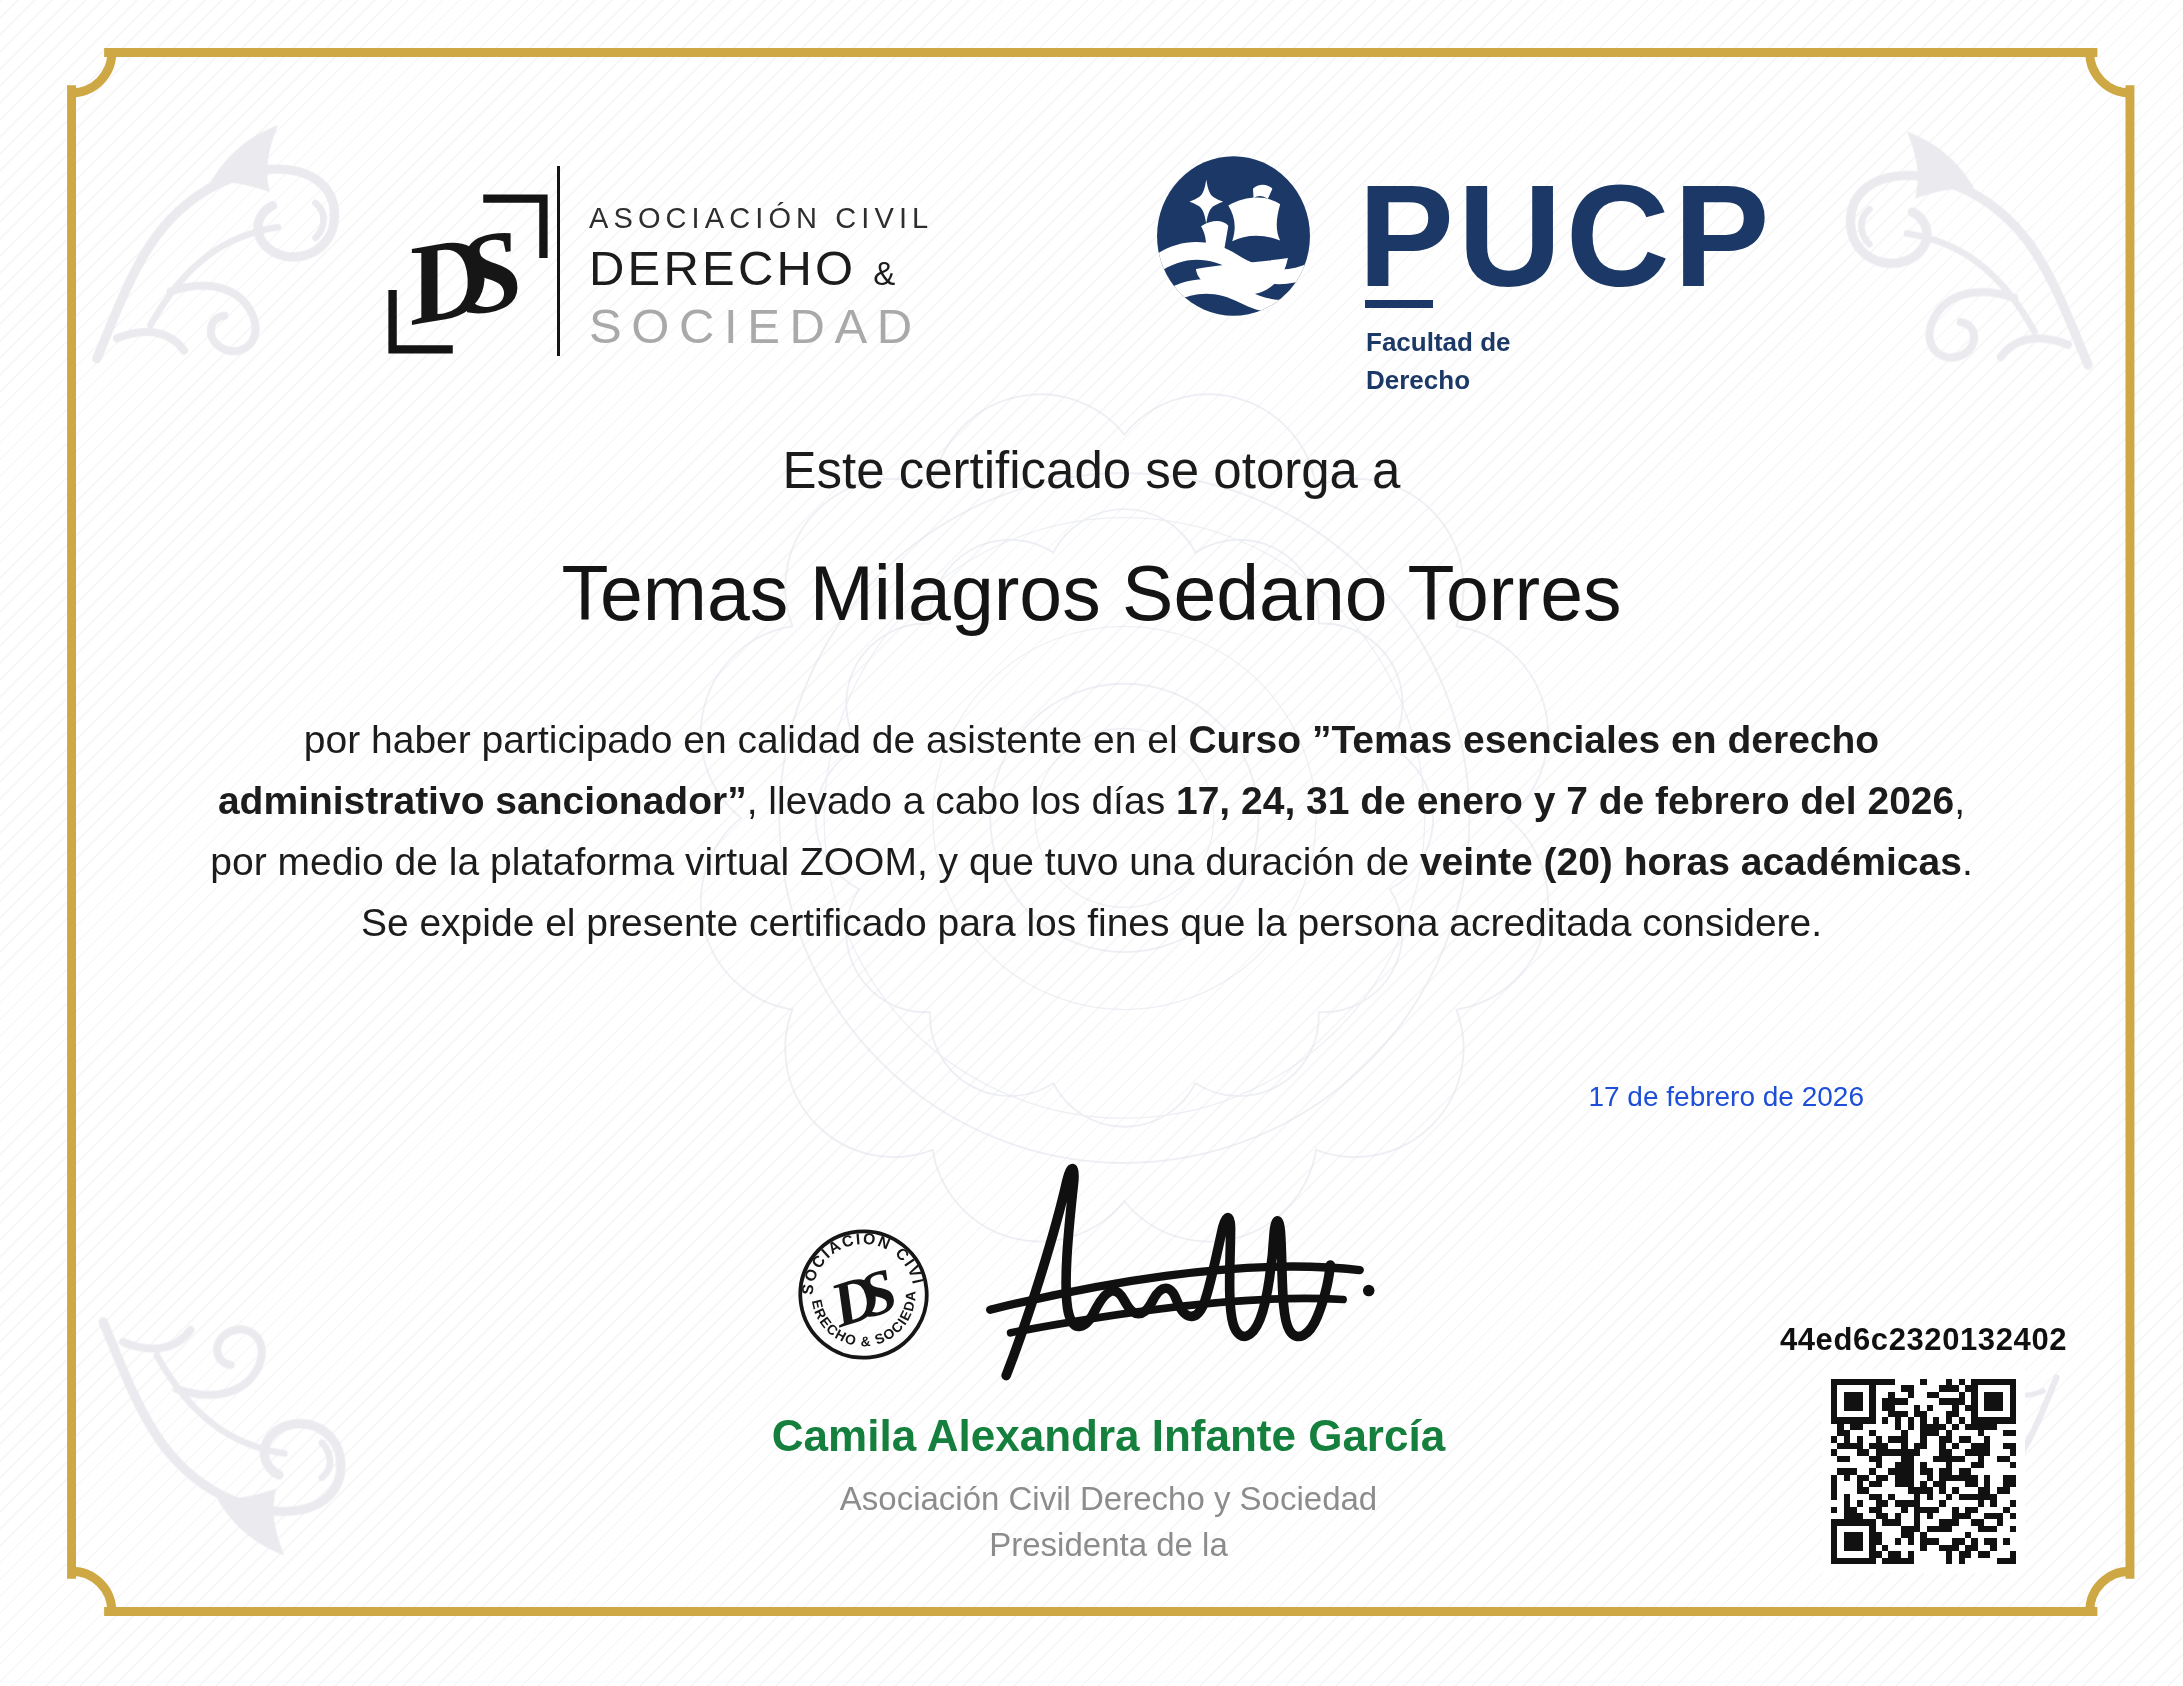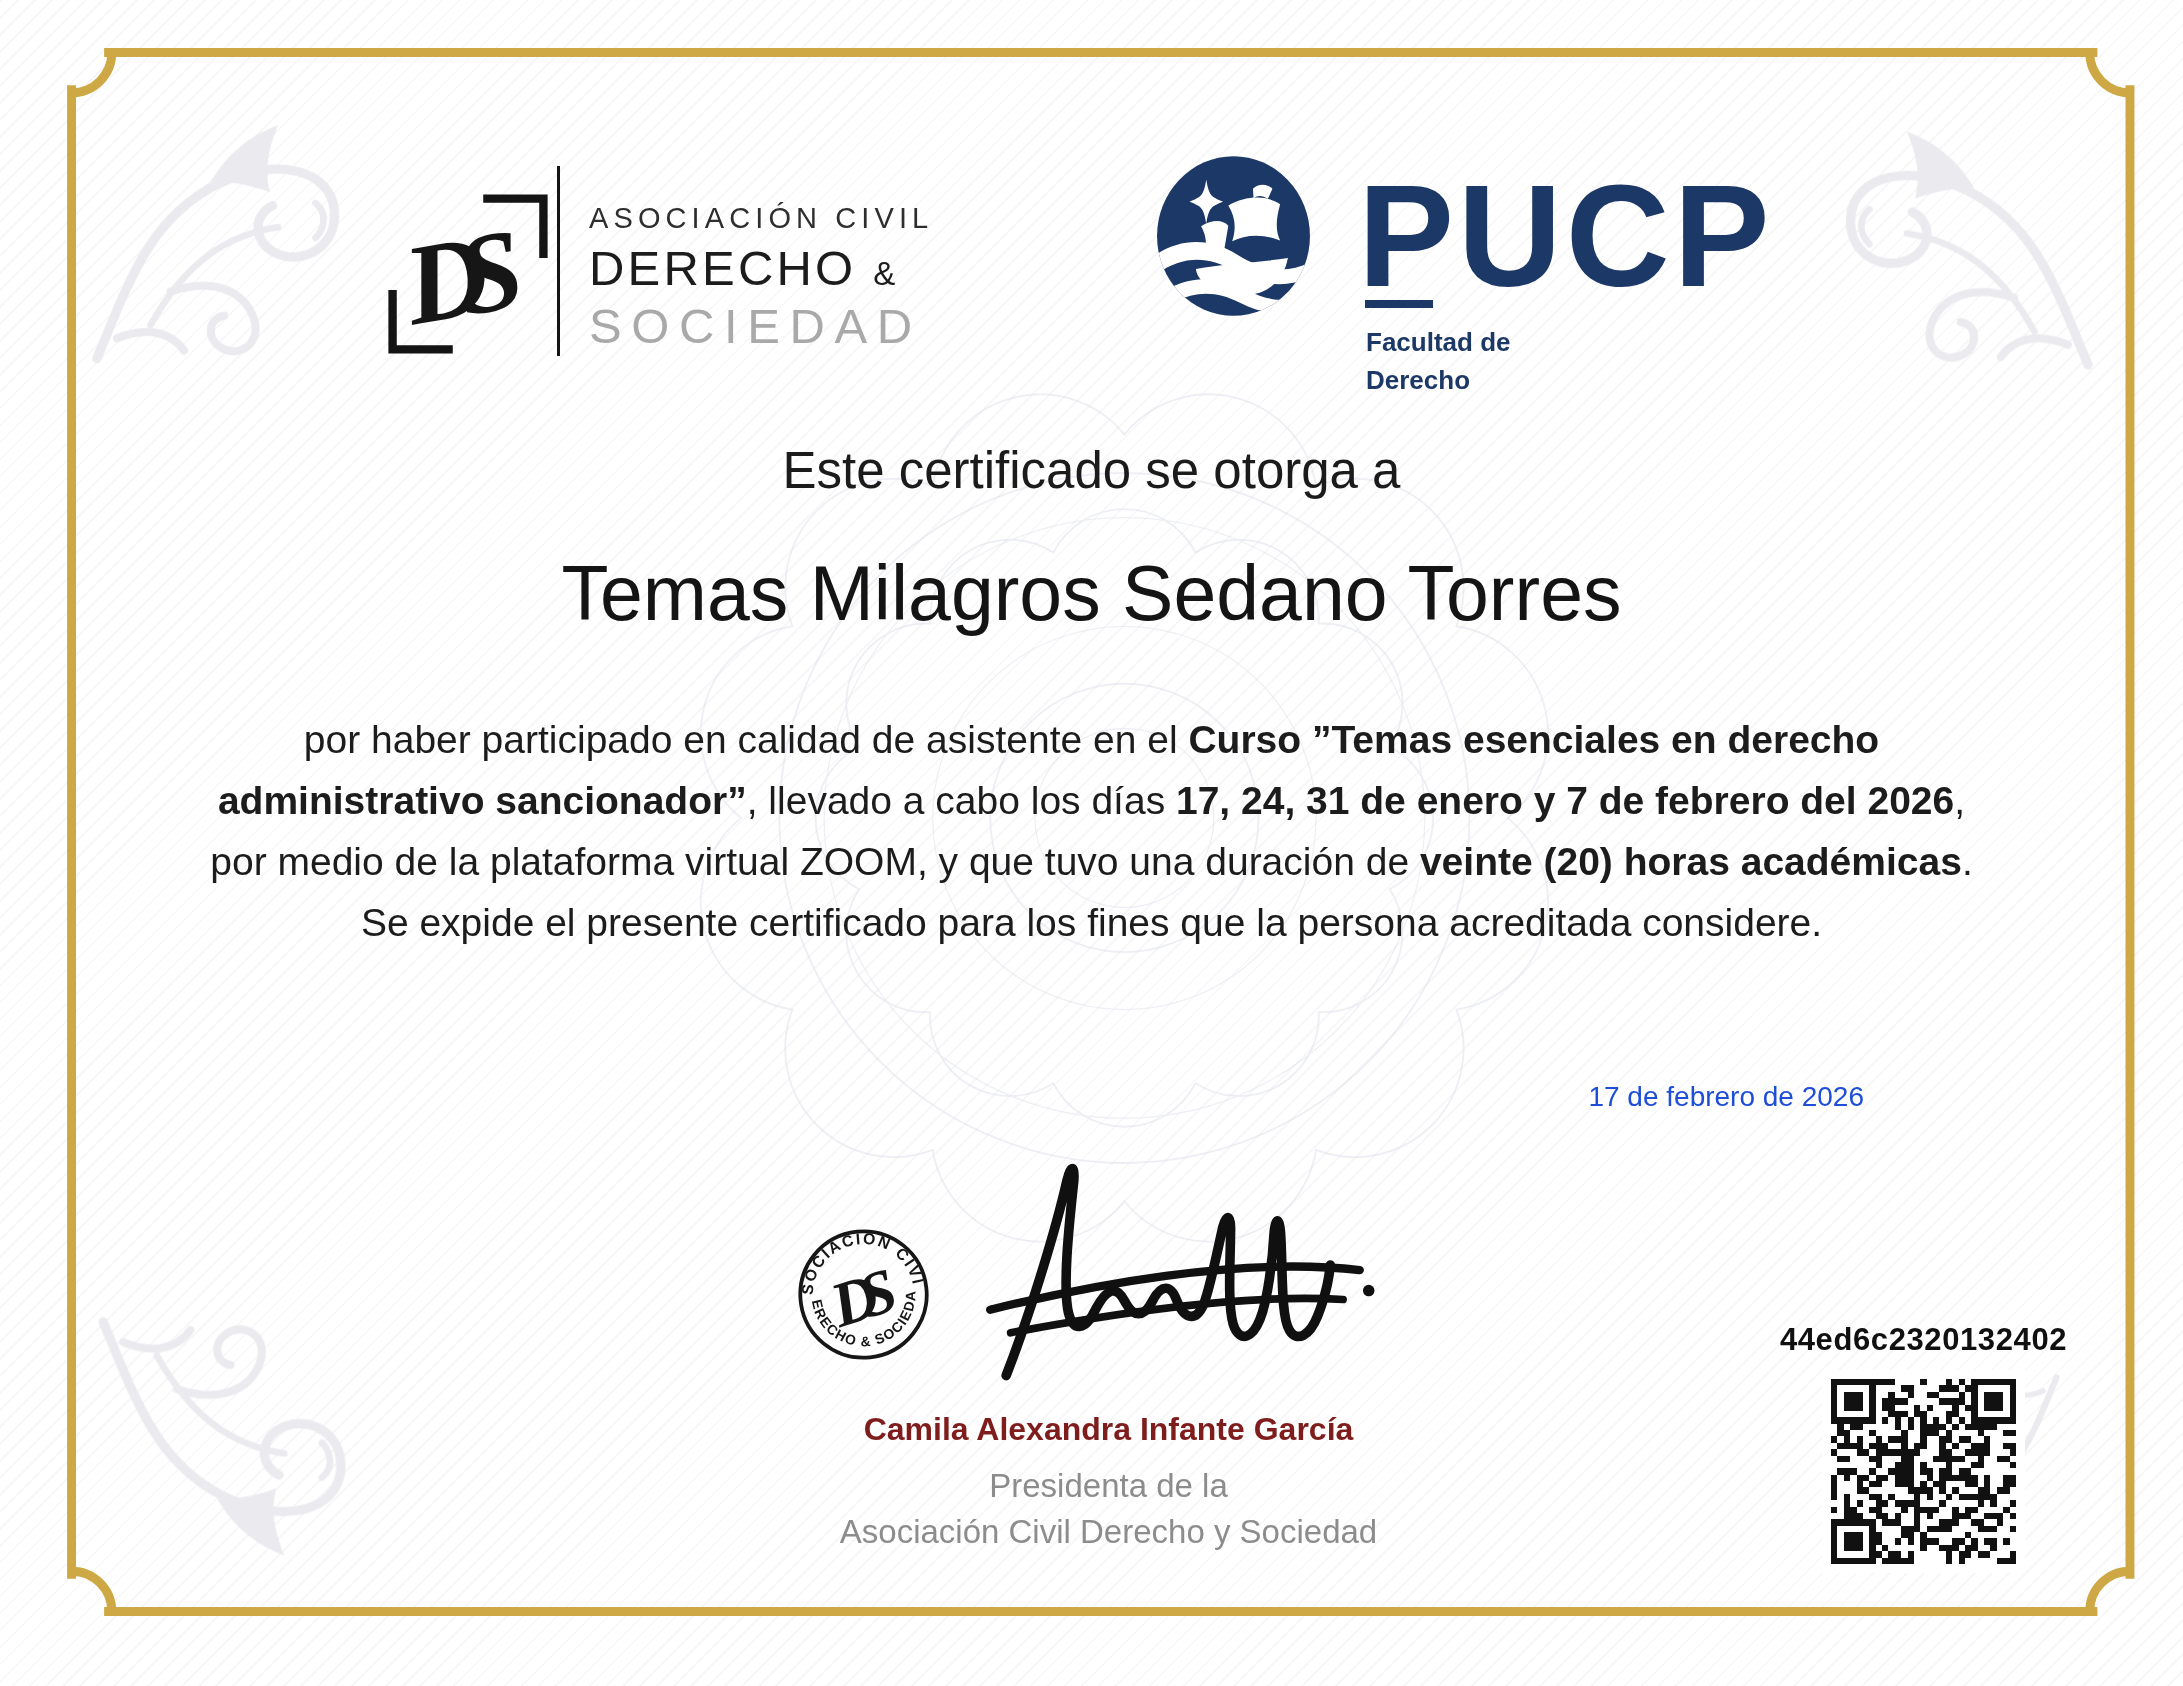--- a/index.html
+++ b/index.html
@@ -31,21 +31,21 @@
   
   .heading{left:0;top:441px;width:2183px;text-align:center;font-size:51px;color:#1b1b1b;}
   .recipient{left:0;top:549px;width:2183px;text-align:center;font-size:77px;color:#141414;}
   .body-par{left:197px;top:709px;width:1789px;text-align:center;font-size:39px;line-height:61px;color:#1c1c1c;}
   .body-par .b{font-weight:700;}
   .issue-date{left:0;top:1081px;width:1864px;text-align:right;font-size:28px;color:#1d4ed8;}
   
   .seal{left:794px;top:1225px;transform:rotate(-6deg);}
   .sig-svg{left:971px;top:1155px;}
   .sig-block{left:661px;top:1411px;width:895px;text-align:center;}
-  .sig-name{font-size:32px;font-weight:700;color:#7f1d1d;}
+  .sig-name{font-size:44px;font-weight:700;color:#15803d;}
   .sig-title{font-size:33px;color:#8c8c8c;margin-top:15.3px;line-height:46px;}
   
   .qr-wrap{left:1770px;top:1305px;width:307px;text-align:center;}
   .qr-code-text{font-size:31px;font-weight:700;color:#101010;letter-spacing:0.6px;margin-top:17px;}
   .qr-card{display:inline-block;background:#ffffff;padding:9px;margin-top:11.5px;}
   
   .deco{pointer-events:none;}
 </style>
 </head>
 <body>
@@ -161,22 +161,22 @@
     <path stroke-width="15" d="M55,345 C90,255 132,120 150,40 C157,12 164,16 160,48 C152,122 144,205 152,245 C160,280 180,272 194,243 C212,208 227,203 240,228 C254,255 270,255 284,228 C297,203 312,201 322,228 C334,258 352,261 364,233 C374,208 387,142 394,112 C400,92 406,94 406,114 C406,162 400,242 412,270 C422,292 440,287 452,257 C464,227 472,162 474,122 C476,97 482,97 484,120 C488,172 484,252 498,274 C510,294 530,282 542,252 C554,222 560,192 562,172"></path>
     <path stroke-width="13" d="M30,242 C180,205 420,158 608,180"></path>
     <path stroke-width="12" d="M62,278 C200,252 420,216 582,226"></path>
     <circle cx="622" cy="212" r="9" fill="#101010" stroke="none"></circle>
   </g>
 </svg>
 
 <div class="abs sig-block">
   <div class="sig-name">Camila Alexandra Infante García</div>
   <div class="sig-title">
+    <div>Asociación Civil Derecho y Sociedad</div>
     <div>Presidenta de la</div>
-    <div>Asociación Civil Derecho y Sociedad</div>
   </div>
 </div>
 
 <div class="abs qr-wrap">
   <div class="qr-code-text">44ed6c2320132402</div>
   <div class="qr-card">
     <svg id="qr" width="185" height="185" viewBox="0 0 29 29" shape-rendering="crispEdges">
         <rect x="0" y="0" width="1" height="1" fill="#111"></rect>
         <rect x="1" y="0" width="1" height="1" fill="#111"></rect>
         <rect x="2" y="0" width="1" height="1" fill="#111"></rect>

